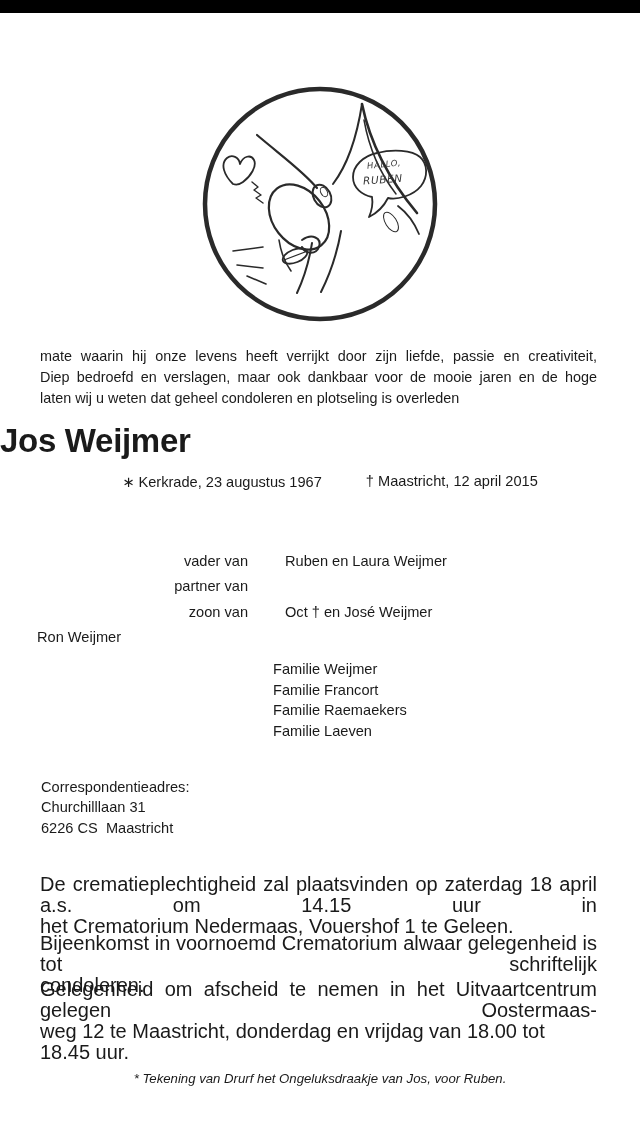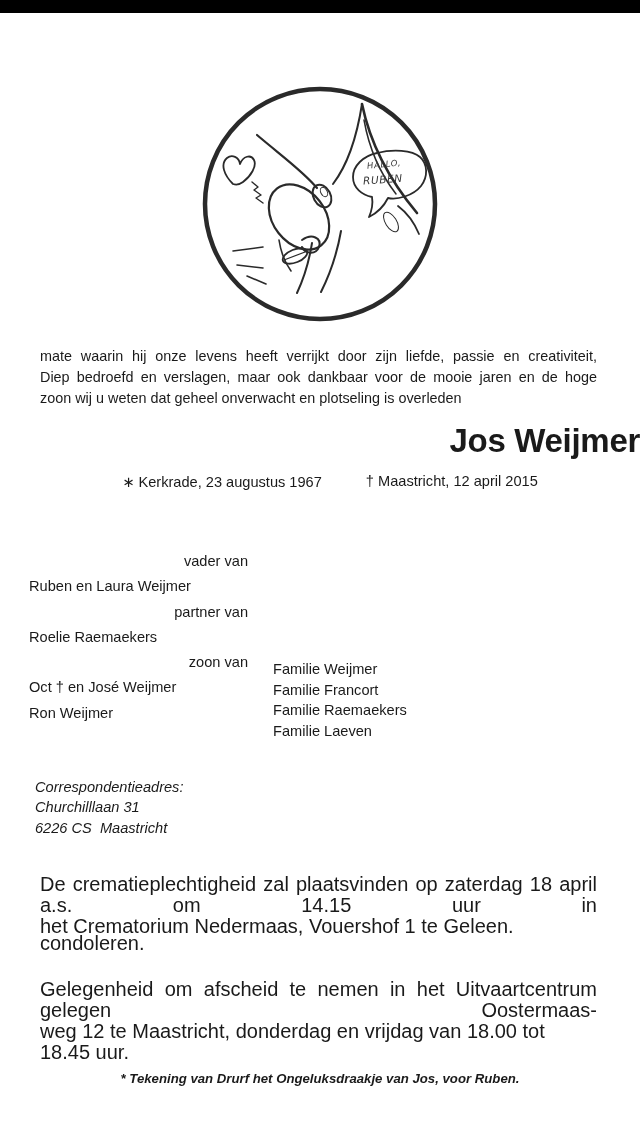--- a/index.html
+++ b/index.html
@@ -33,56 +33,56 @@
     letter-spacing: 0.6px;
   }
   .intro {
     position: absolute; left: 40px; top: 346px; width: 557px;
     font-size: 14.4px; line-height: 21px;
   }
   .jline { text-align: justify; text-align-last: justify; }
   .lline { text-align: left; }
   .name {
     position: absolute; left: 0; top: 421px; width: 640px; margin: 0;
-    text-align: right;
+    text-align: left;
     font-size: 33px; font-weight: 700; letter-spacing: -0.3px;
     line-height: 40px;
   }
   .dates {
     position: absolute; left: 0; top: 473px; width: 628px;
     display: flex; justify-content: center; gap: 44px;
     font-size: 14.6px;
     padding-left: 16px;
   }
   .relations {
     position: absolute; left: 0; top: 549px; width: 640px;
     font-size: 14.6px;
   }
-  .rel-row { display: flex; line-height: 25.3px; flex-direction: column; }
+  .rel-row { display: flex; line-height: 25.3px; }
   .rel-label { width: 248px; text-align: right; }
-  .rel-value { margin-left: 29px; }
+  .rel-value { margin-left: 37px; }
   .families {
     position: absolute; left: 273px; top: 659px;
     font-size: 14.6px; line-height: 20.5px;
   }
   .address {
-    position: absolute; left: 35px; top: 777px;
-    font-size: 14.6px; line-height: 20.3px; font-style: italic;
+    position: absolute; left: 41px; top: 777px;
+    font-size: 14.6px; line-height: 20.3px;
   }
   .pre { white-space: pre-wrap; }
   .para {
     position: absolute; left: 40px; width: 557px;
     font-size: 20px; line-height: 21px;
   }
   .p1 { top: 874px; }
   .p2 { top: 933px; }
   .p3 { top: 979px; }
   .footnote {
     position: absolute; left: 0; top: 1071px; width: 640px;
-    text-align: center; font-style: italic; font-size: 13.2px; font-weight: bold;
+    text-align: center; font-style: italic; font-size: 13.2px;
   }
 </style>
 </head>
 <body>
 
 <div class="card">
 
   <div class="topbar"></div>
 
   <svg class="drawing" viewBox="189 78 262 254" xmlns="http://www.w3.org/2000/svg">
@@ -117,38 +117,37 @@
     </g>
 
     <path d="M377,153 C393,149 412,150 420,157 C428,164 428,177 421,186 C413,196 397,200 388,198 C384,206 377,213 369,217 C372,210 373,203 372,197 C362,195 353,188 353,177 C353,166 363,156 377,153 Z" fill="#ffffff" stroke-width="1.8"></path>
     <text class="bubble-text" x="367" y="167" font-size="8.5" transform="rotate(-6 385 165)">Hallo,</text>
     <text class="bubble-text" x="363" y="183" font-size="10.5" transform="rotate(-4 385 179)">Ruben</text>
   </svg>
 
   <div class="intro">
     <div class="jline">mate waarin hij onze levens heeft verrijkt door zijn liefde, passie en creativiteit,</div>
     <div class="jline">Diep bedroefd en verslagen, maar ook dankbaar voor de mooie jaren en de hoge</div>
-    <div class="lline">zoon wij u weten dat geheel onverwacht en plotseling is overleden</div>
+    <div class="lline">laten wij u weten dat geheel condoleren en plotseling is overleden</div>
   </div>
 
   <h1 class="name">Jos Weijmer</h1>
 
   <div class="dates">
     <span>∗ Kerkrade, 23 augustus 1967</span>
     <span>† Maastricht, 12 april 2015</span>
   </div>
 
   <div class="relations">
     <div class="rel-row">
       <span class="rel-label">vader van</span>
       <span class="rel-value">Ruben en Laura Weijmer</span>
     </div>
     <div class="rel-row">
       <span class="rel-label">partner van</span>
-      <span class="rel-value">Roelie Raemaekers</span>
     </div>
     <div class="rel-row">
       <span class="rel-label">zoon van</span>
       <span class="rel-value">Oct † en José Weijmer</span>
     </div>
     <div class="rel-row">
       <span class="rel-value">Ron Weijmer</span>
     </div>
   </div>
 
@@ -163,20 +162,21 @@
     <div>Correspondentieadres:</div>
     <div>Churchilllaan 31</div>
     <div class="pre">6226 CS  Maastricht</div>
   </div>
 
   <div class="para p1">
     <div class="jline">De crematieplechtigheid zal plaatsvinden op zaterdag 18 april a.s. om 14.15 uur in</div>
     <div class="lline">het Crematorium Nedermaas, Vouershof 1 te Geleen.</div>
   </div>
   <div class="para p2">
+    <div class="jline">Bijeenkomst in voornoemd Crematorium alwaar gelegenheid is tot schriftelijk</div>
     <div class="lline">condoleren.</div>
   </div>
   <div class="para p3">
     <div class="jline">Gelegenheid om afscheid te nemen in het Uitvaartcentrum gelegen Oostermaas-</div>
     <div class="lline">weg 12 te Maastricht, donderdag en vrijdag van 18.00 tot 18.45 uur.</div>
   </div>
 
   <div class="footnote">* Tekening van Drurf het Ongeluksdraakje van Jos, voor Ruben.</div>
 
 </div>

